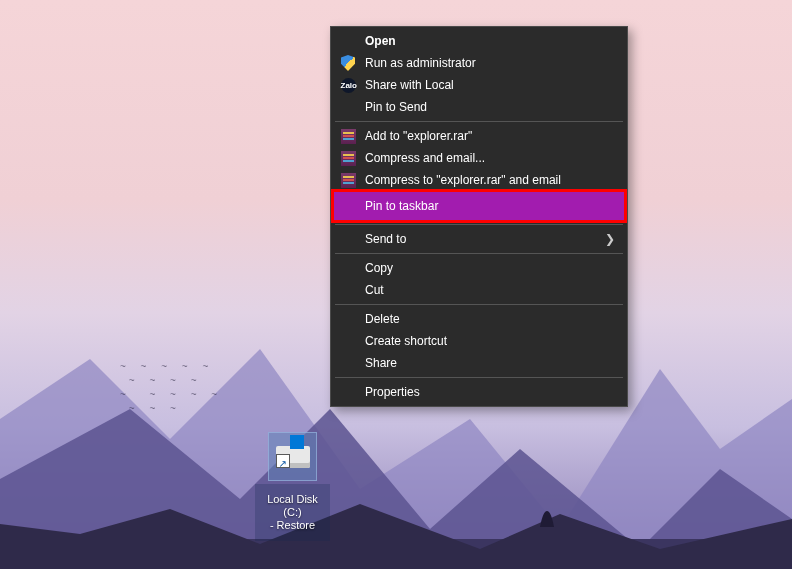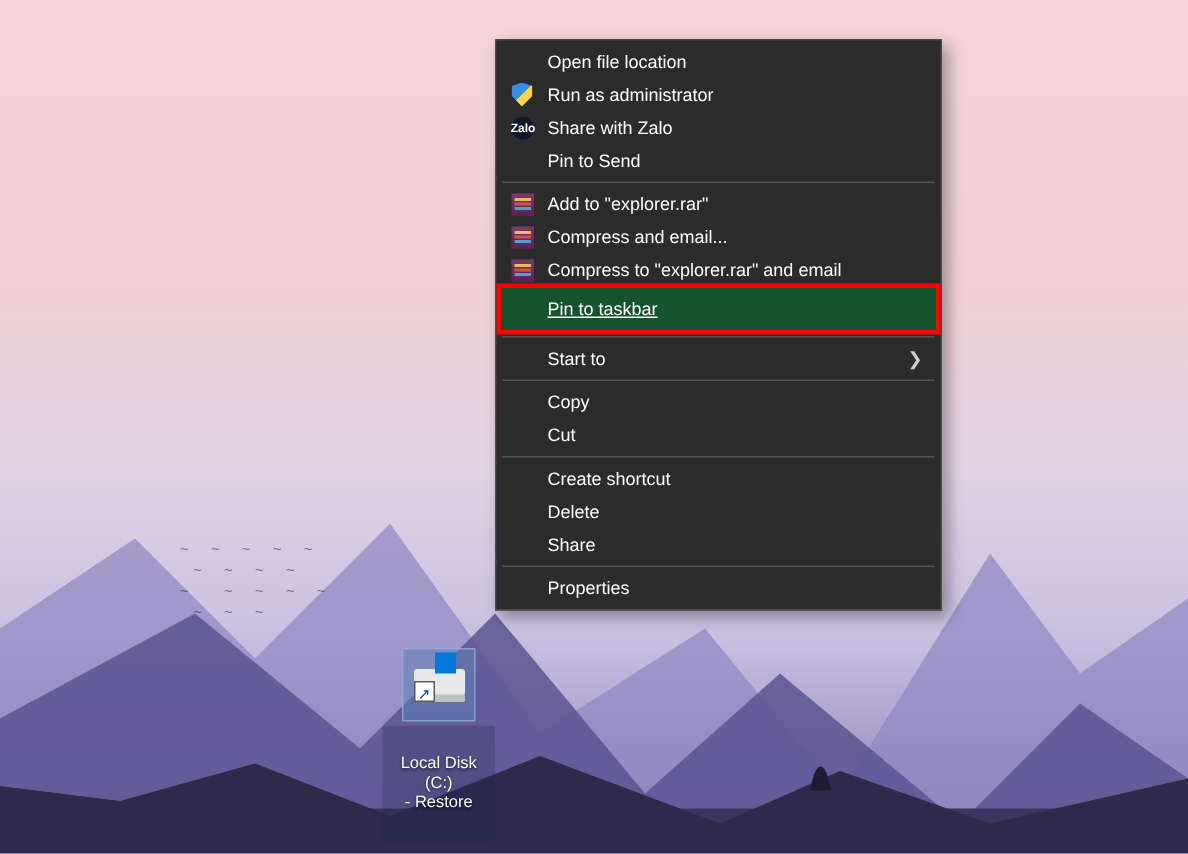--- a/index.html
+++ b/index.html
@@ -84,21 +84,21 @@
       position: absolute;
       left: 3px; bottom: 1px;
       width: 7px; height: 7px;
       color: #0050a0;
       font-size: 10px;
       line-height: 7px;
       z-index: 2;
     }
     .desktop-icon .label {
       background: rgba(20, 40, 80, 0.25);
-      padding: 19px 2px;
+      padding: 9px 2px;
       line-height: 13px;
       text-shadow: 0 1px 2px rgba(0,0,0,0.6);
     }
 
     .context-menu {
       position: absolute;
       left: 330px;
       top: 26px;
       width: 298px;
       background: #2b2b2b;
@@ -132,25 +132,24 @@
       color: #ccc;
     }
     .menu-separator {
       height: 1px;
       background: #555;
       margin: 3px 2px;
     }
     .bold { font-weight: 600; }
 
     .highlighted {
-      background: #14532d;
+      background: #a21caf;
       outline: 3px solid #ff0000;
       outline-offset: -1px;
       height: 30px;
-      text-decoration: underline;
     }
 
     .ico-shield {
       width: 14px; height: 16px;
       background: linear-gradient(135deg,#3a8de0 0 50%,#ffd34e 50% 100%);
       clip-path: polygon(50% 0,100% 15%,100% 55%,50% 100%,0 55%,0 15%);
     }
     .ico-zalo {
       width: 15px; height: 15px;
       border-radius: 50%;
@@ -197,34 +196,34 @@
       </div>
   </div>
   <div class="label">
     <span>Local Disk (C:)</span><br>
     <span>- Restore</span>
   </div>
 </div>
 
 <div class="context-menu">
 
-  <div class="menu-item">
-    <span>Open file location</span>
+  <div class="menu-item bold">
+    <span>Open</span>
   </div>
   <div class="menu-item">
     <span class="icon-slot">
         <span class="ico-shield"></span>
       </span>
     <span>Run as administrator</span>
   </div>
   <div class="menu-item">
     <span class="icon-slot">
         <span class="ico-zalo">Zalo</span>
       </span>
-    <span>Share with Zalo</span>
+    <span>Share with Local</span>
   </div>
   <div class="menu-item">
     <span>Pin to Send</span>
   </div>
 
   <div class="menu-separator"></div>
 
   <div class="menu-item">
     <span class="icon-slot">
         <span class="ico-rar"></span>
@@ -245,42 +244,42 @@
   </div>
 
   <div class="menu-item highlighted">
     <span>Pin to taskbar</span>
   </div>
 
 
   <div class="menu-separator"></div>
 
   <div class="menu-item">
-    <span>Start to</span>
+    <span>Send to</span>
     <span class="chev">❯</span>
   </div>
 
   <div class="menu-separator"></div>
 
   <div class="menu-item">
     <span>Copy</span>
   </div>
   <div class="menu-item">
     <span>Cut</span>
   </div>
 
   <div class="menu-separator"></div>
 
   <div class="menu-item">
+    <span>Delete</span>
+  </div>
+  <div class="menu-item">
     <span>Create shortcut</span>
   </div>
   <div class="menu-item">
-    <span>Delete</span>
-  </div>
-  <div class="menu-item">
     <span>Share</span>
   </div>
 
   <div class="menu-separator"></div>
 
   <div class="menu-item">
     <span>Properties</span>
   </div>
 
 </div>

